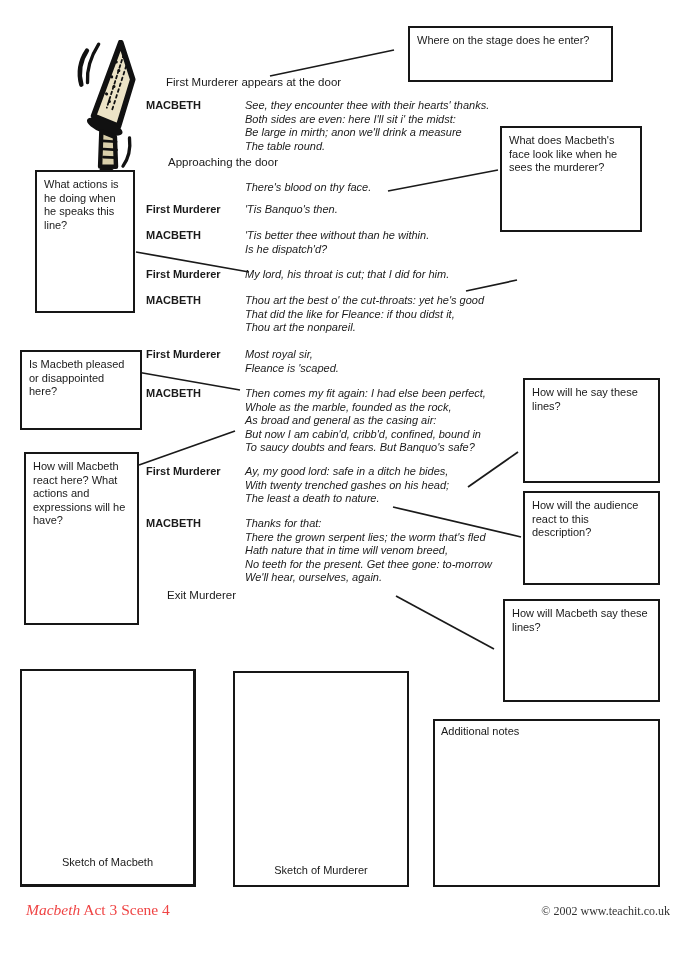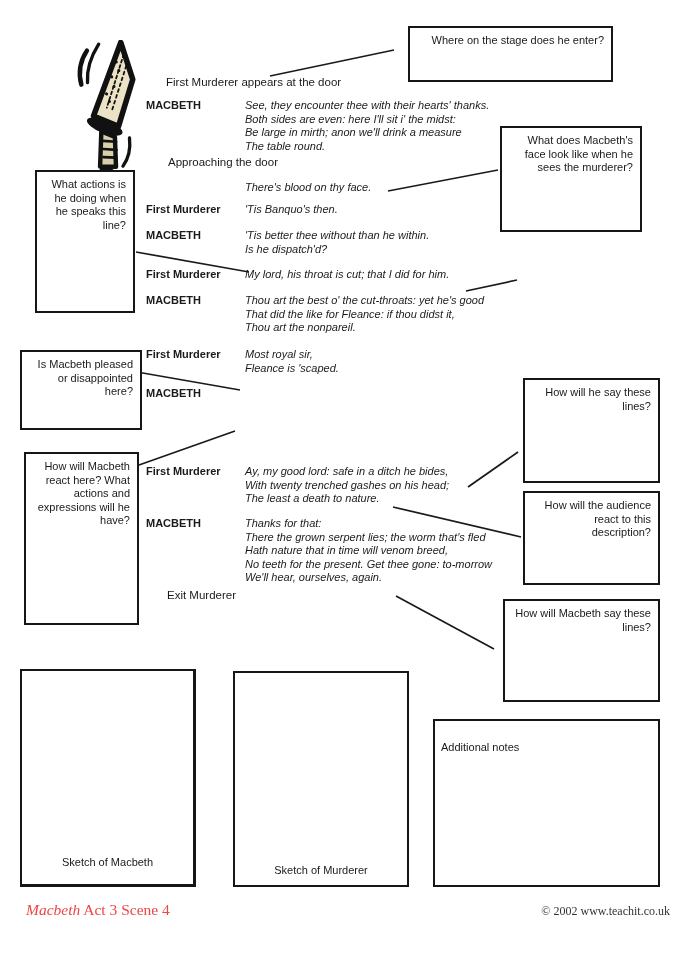--- a/index.html
+++ b/index.html
@@ -4,33 +4,33 @@
 <style>
   html,body{margin:0;padding:0;background:#e9e9e9;}
   .page{
     position:relative;width:685px;height:970px;background:#ffffff;
     font-family:"Liberation Sans","DejaVu Sans",sans-serif;color:#1a1a1a;
     overflow:hidden;margin:0 auto;
   }
   .abs{position:absolute;}
   .qbox{
     position:absolute;border:2px solid #161616;background:#fff;
-    font-size:11px;line-height:13.5px;padding:6px 7px;box-sizing:border-box;text-align:right;
+    font-size:11px;line-height:13.5px;padding:6px 7px;box-sizing:border-box;
   }
   .speech{position:absolute;left:146px;width:420px;font-size:11px;line-height:13.5px;}
   .speaker{position:absolute;left:0;top:0;width:95px;font-weight:bold;}
   .dlg{position:absolute;left:99px;top:0;width:320px;white-space:pre-line;font-style:italic;}
   .stagedir{position:absolute;font-size:11.5px;line-height:13px;}
   .sketchbox{
     position:absolute;border:2px solid #161616;background:#fff;box-sizing:border-box;
   }
   .sketchlabel{
     position:absolute;left:0;right:0;text-align:center;font-size:11px;color:#1a1a1a;
   }
-  .noteslabel{font-size:11px;padding:20px 6px;}
+  .noteslabel{font-size:11px;padding:4px 6px;}
   .footer-left{
     position:absolute;left:26px;top:901px;
     font-family:"Liberation Serif","DejaVu Serif",serif;font-size:15.5px;color:#ef4444;
   }
   .footer-left .it{font-style:italic;}
   .footer-right{
     position:absolute;right:15px;top:904px;
     font-family:"Liberation Serif","DejaVu Serif",serif;font-size:12px;color:#333;margin-left:28px;
   }
   svg.overlay{position:absolute;left:0;top:0;pointer-events:none;}
@@ -141,20 +141,25 @@
   </div>
 
   <div class="speech" style="top:348px;height:28px">
     <div class="speaker">First Murderer</div>
     <div class="dlg">Most royal sir,
 Fleance is 'scaped.</div>
   </div>
 
   <div class="speech" style="top:387px;height:70px">
     <div class="speaker">MACBETH</div>
+    <div class="dlg">Then comes my fit again: I had else been perfect,
+Whole as the marble, founded as the rock,
+As broad and general as the casing air:
+But now I am cabin'd, cribb'd, confined, bound in
+To saucy doubts and fears. But Banquo's safe?</div>
   </div>
 
   <div class="speech" style="top:465px;height:42px">
     <div class="speaker">First Murderer</div>
     <div class="dlg">Ay, my good lord: safe in a ditch he bides,
 With twenty trenched gashes on his head;
 The least a death to nature.</div>
   </div>
 
   <div class="speech" style="top:517px;height:70px">

